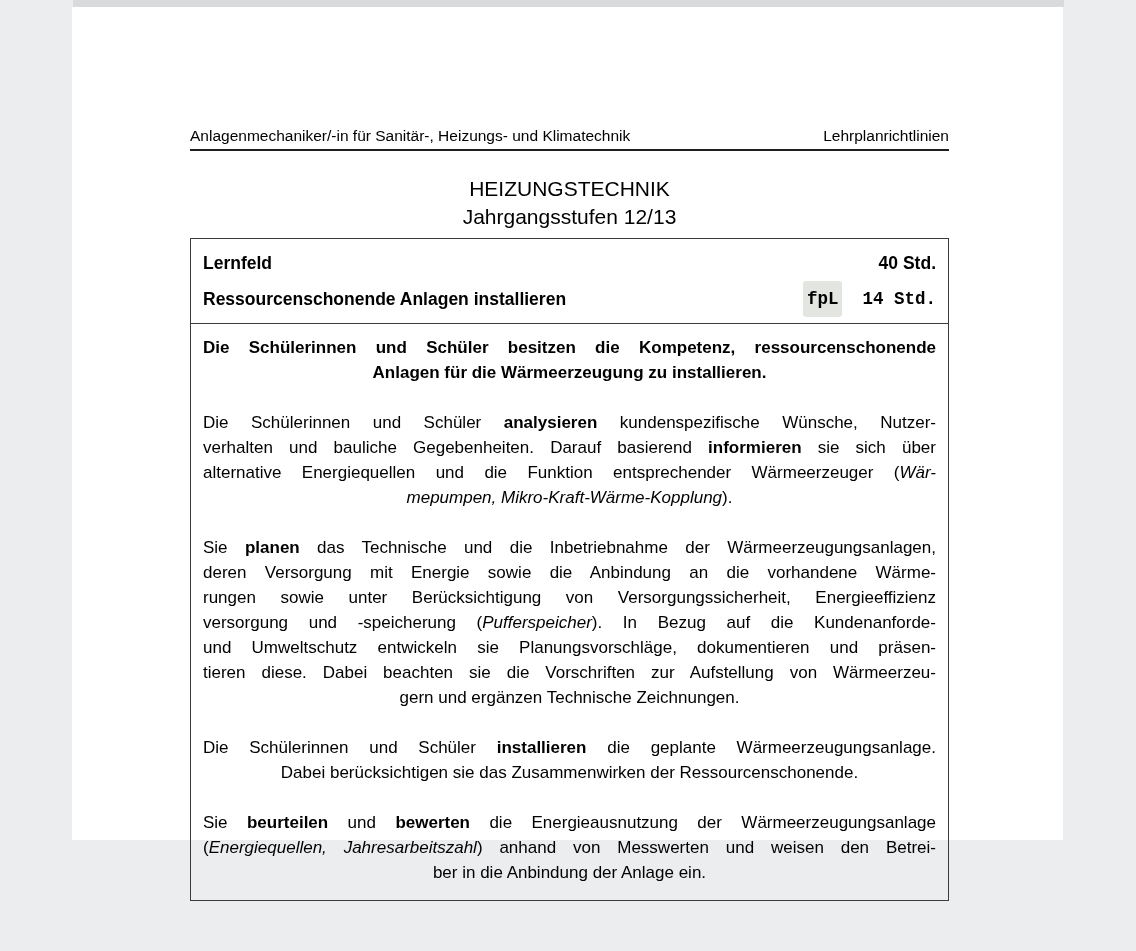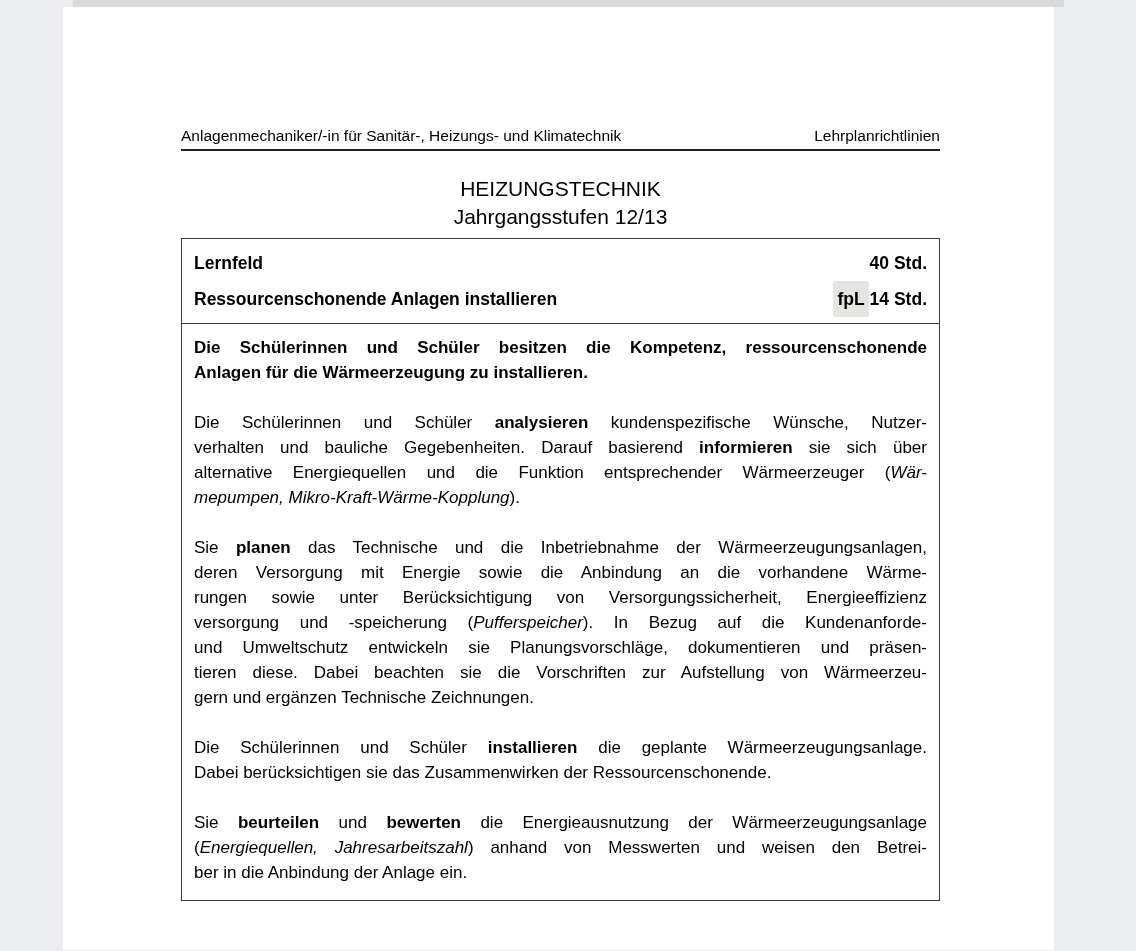--- a/index.html
+++ b/index.html
@@ -10,22 +10,22 @@
     color: var(--text, #000);
     overflow: hidden;
     position: relative;
   }
   .top-strip {
     position: absolute; left: 73px; top: 0;
     width: 991px; height: 7px;
     background: var(--top-strip, #d9dadc);
   }
   .page {
-    position: absolute; left: 63px; top: 7px;
-    width: 991px; height: 943px;
+    position: absolute; left: 72px; top: 7px;
+    width: 991px; height: 833px;
     background: var(--page-bg, #ffffff);
     box-sizing: border-box;
     padding: 119px 114px 0 118px;
   }
   .doc-header {
     display: flex; justify-content: space-between; align-items: flex-end;
     font-size: 15.5px; line-height: 19px;
     padding-bottom: 4px;
     border-bottom: 2px solid #1f1f1f;
   }
@@ -39,32 +39,32 @@
     margin-top: 7px;
     border: 1.5px solid var(--border, #3c3c3c);
   }
   .lf-header {
     border-bottom: 1.5px solid var(--border, #3c3c3c);
     padding: 6px 12px;
     font-weight: bold;
     font-size: 17.5px; line-height: 36px;
   }
   .lf-row { display: flex; justify-content: space-between; align-items: flex-end; }
-  .lf-right { display: inline-flex; align-items: center; gap: 1px; }
+  .lf-right { display: inline-flex; align-items: center; gap: 20px; font-family: Liberation Mono, monospace; }
   .hl {
     background: var(--fpl-highlight, #e3e6e0);
     border-radius: 3px;
     padding: 0 4px;
   }
   .lf-body {
     padding: 11px 12px 15px;
     font-size: 17px; line-height: 25px;
   }
   .para + .para { margin-top: 25px; }
-  .line { text-align: left; }
+  .line { text-align: center; }
   .line.just { text-align: justify; text-align-last: justify; }
   .line b { font-weight: bold; }
   .line i { font-style: italic; }
 </style>
 </head>
 <body>
 
 <div class="top-strip"></div>
 
 <div class="page">

